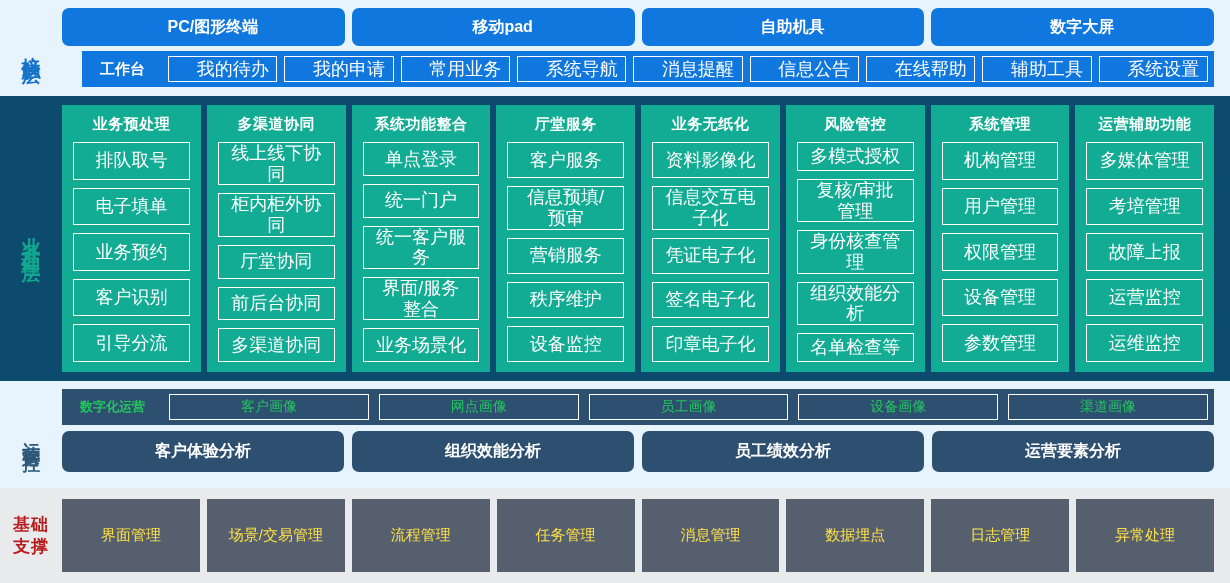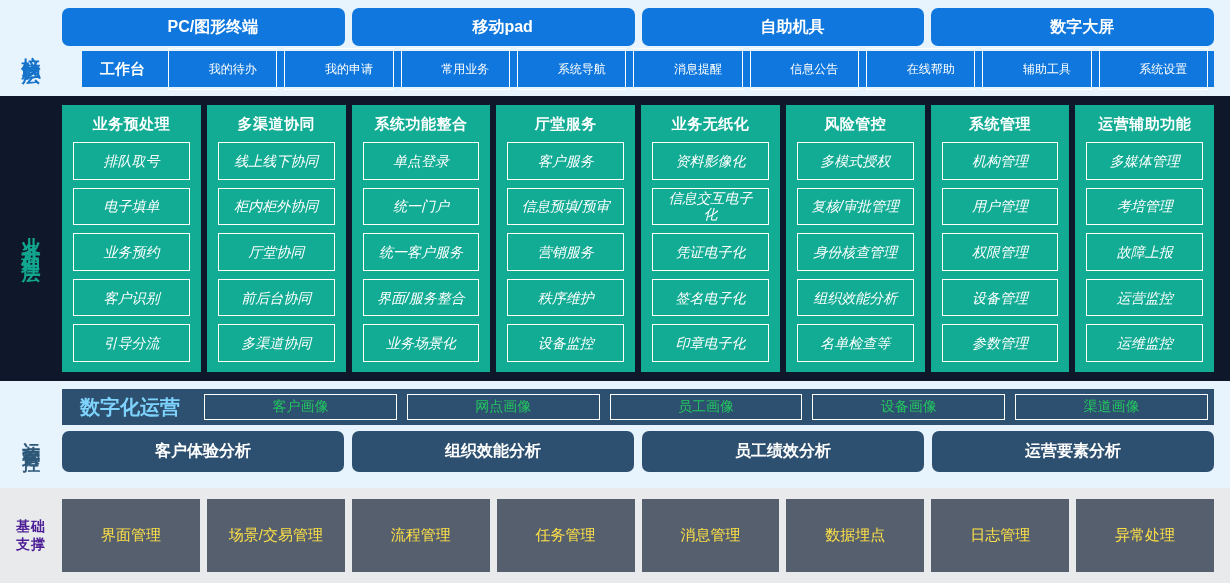--- a/index.html
+++ b/index.html
@@ -62,32 +62,32 @@
     gap:7px;
     box-sizing:border-box;
     margin-left:20px;
   }
   .workbench-title{
     color:#fff;font-size:15px;font-weight:bold;
     padding:0 16px 0 12px;white-space:nowrap;
   }
   .workbench-item{
     flex:1 1 0;
-    height:42px;
+    height:26px;
     border:1px solid #ffffff;
     display:flex;align-items:center;justify-content:center;
-    color:#fff;font-size:12px;
+    color:#fff;font-size:18px;
     box-sizing:border-box;
     white-space:nowrap;
     padding-left:20px;
   }
 
   
   .band-business{
-    background:#0f172a;
+    background:#0c4a6e;
     height:285px;
   }
   .band-business .band-label{
     color:#12a78f;font-size:19px;
     writing-mode:vertical-rl;
     letter-spacing:7px;
   }
   .business-body{
     flex-direction:row;
     gap:6px;
@@ -107,25 +107,24 @@
     text-align:center;
     padding:4px 0 8px 0;
     white-space:nowrap;
     letter-spacing:.5px;
   }
   .biz-items{display:flex;flex-direction:column;gap:8px;flex:1 1 auto;}
   .biz-item{
     flex:1 1 0;
     border:1px solid #ffffff;
     display:flex;align-items:center;justify-content:center;
-    color:#ffffff;font-size:14px;
+    color:#ffffff;font-size:18px;
     text-align:center;line-height:1.15;
     box-sizing:border-box;
     padding:0 12px;
-    font-style:italic;
   }
 
   
   .band-ops{
     background:#e7f3fd;
     height:107px;
   }
   .band-ops .band-label{
     color:#2e5878;font-size:18px;
     writing-mode:vertical-rl;
@@ -133,21 +132,21 @@
   }
   .ops-body{padding:8px 16px 8px 0;gap:6px;}
   .ops-portrait-bar{
     height:36px;
     background:#2e5070;
     display:flex;align-items:center;
     padding:0 6px;gap:10px;
     box-sizing:border-box;
   }
   .ops-portrait-title{
-    color:#7dd3fc;font-size:20px;font-weight:bold;
+    color:#22c55e;font-size:13px;font-weight:bold;
     padding:0 14px 0 12px;white-space:nowrap;
   }
   .ops-portrait-item{
     flex:1 1 0;height:26px;
     border:1px solid #ffffff;
     display:flex;align-items:center;justify-content:center;
     color:#22c55e;font-size:14px;
     box-sizing:border-box;white-space:nowrap;
   }
   .ops-analysis-row{display:flex;gap:8px;height:41px;}
@@ -160,21 +159,21 @@
     box-sizing:border-box;
   }
 
   
   .band-found{
     background:#e8eaec;
     height:71px;
     flex:1 1 auto;
   }
   .band-found .band-label{
-    color:#4c1d95;font-size:14px;
+    color:#b91c1c;font-size:17px;
     line-height:1.25;
     letter-spacing:1px;
     font-family:Liberation Serif, serif;
   }
   .found-body{
     flex-direction:row;gap:7px;
     padding:11px 16px 11px 0;
     box-sizing:border-box;
   }
   .found-item{

